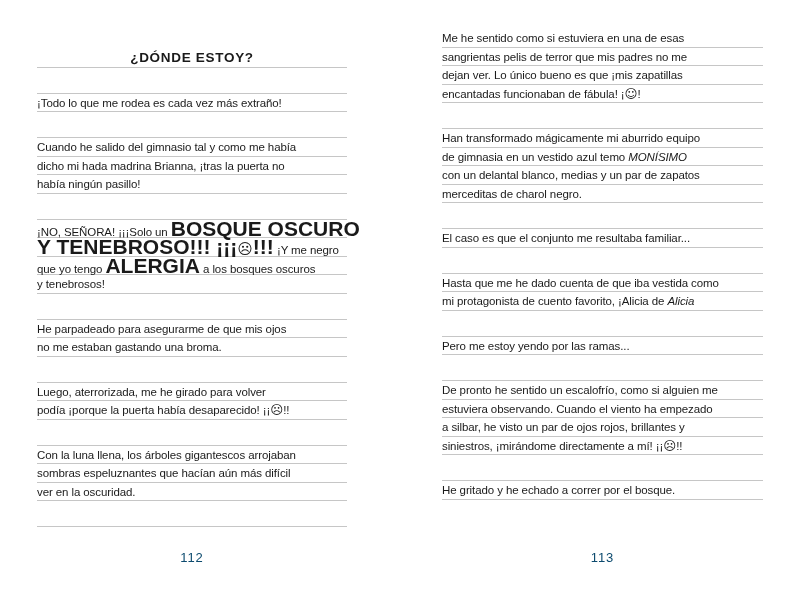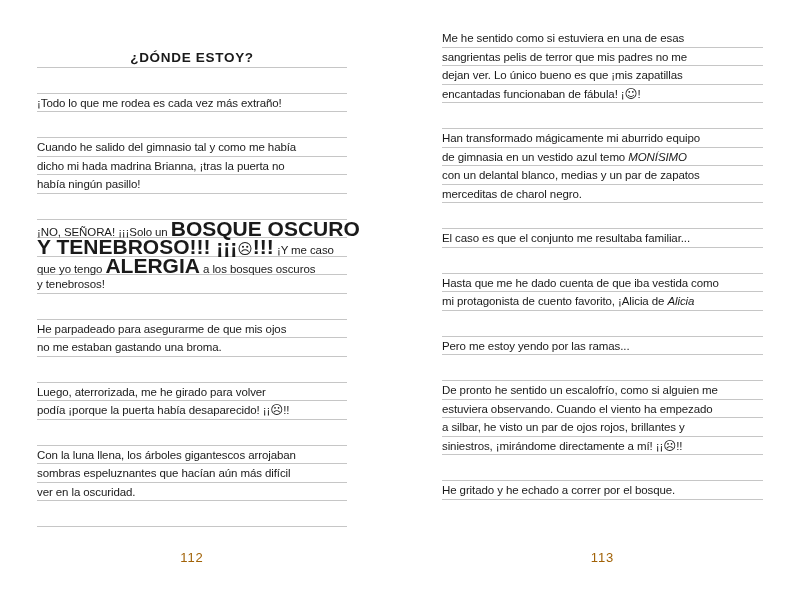--- a/index.html
+++ b/index.html
@@ -16,40 +16,40 @@
     font-size:11.5px;letter-spacing:-0.1px;
   }
   .sep{box-sizing:border-box;height:26px;border-bottom:1px solid #c6c6c6;}
   .title-row{text-align:center;font-weight:bold;font-size:13.5px;letter-spacing:0.7px;margin-top:20px;}
   .seg-normal{}
   .seg-big{font-size:21px;font-weight:bold;letter-spacing:0;}
   .seg-italic{font-style:italic;}
   .seg-face{font-family:"DejaVu Sans",sans-serif;font-size:12.5px;font-weight:normal;}
   .seg-face-big{font-family:"DejaVu Sans",sans-serif;font-size:15px;font-weight:normal;}
   .pagenum{
-    position:absolute;top:550px;text-align:center;font-size:13px;letter-spacing:1px;color:#a16207;
+    position:absolute;top:550px;text-align:center;font-size:13px;letter-spacing:1px;color:#0c4a6e;
   }
   #pn-left{left:37px;width:310px;}
   #pn-right{left:442px;width:321px;}
 </style>
 </head>
 <body>
 
 <div class="sheet">
   <div class="page" id="page-left">
       <div class="row title-row">¿DÓNDE ESTOY?</div>
       <div class="sep"></div>
       <div class="row"><span class="seg-normal">¡Todo lo que me rodea es cada vez más extraño!</span></div>
       <div class="sep"></div>
       <div class="row"><span class="seg-normal">Cuando he salido del gimnasio tal y como me había</span></div>
       <div class="row"><span class="seg-normal">dicho mi hada madrina Brianna, ¡tras la puerta no</span></div>
       <div class="row"><span class="seg-normal">había ningún pasillo!</span></div>
       <div class="sep"></div>
       <div class="row"><span class="seg-normal">¡NO, SEÑORA! ¡¡¡Solo un </span><span class="seg-big">BOSQUE OSCURO</span></div>
-      <div class="row"><span class="seg-big">Y TENEBROSO!!! ¡¡¡</span><span class="seg-face-big">☹</span><span class="seg-big">!!!</span><span class="seg-normal"> ¡Y me caso</span></div>
+      <div class="row"><span class="seg-big">Y TENEBROSO!!! ¡¡¡</span><span class="seg-face-big">☹</span><span class="seg-big">!!!</span><span class="seg-normal"> ¡Y me negro</span></div>
       <div class="row"><span class="seg-normal">que yo tengo </span><span class="seg-big">ALERGIA</span><span class="seg-normal"> a los bosques oscuros</span></div>
       <div class="row"><span class="seg-normal">y tenebrosos!</span></div>
       <div class="sep"></div>
       <div class="row"><span class="seg-normal">He parpadeado para asegurarme de que mis ojos</span></div>
       <div class="row"><span class="seg-normal">no me estaban gastando una broma.</span></div>
       <div class="sep"></div>
       <div class="row"><span class="seg-normal">Luego, aterrorizada, me he girado para volver</span></div>
       <div class="row"><span class="seg-normal">podía ¡porque la puerta había desaparecido! ¡¡</span><span class="seg-face">☹</span><span class="seg-normal">!!</span></div>
       <div class="sep"></div>
       <div class="row"><span class="seg-normal">Con la luna llena, los árboles gigantescos arrojaban</span></div>

